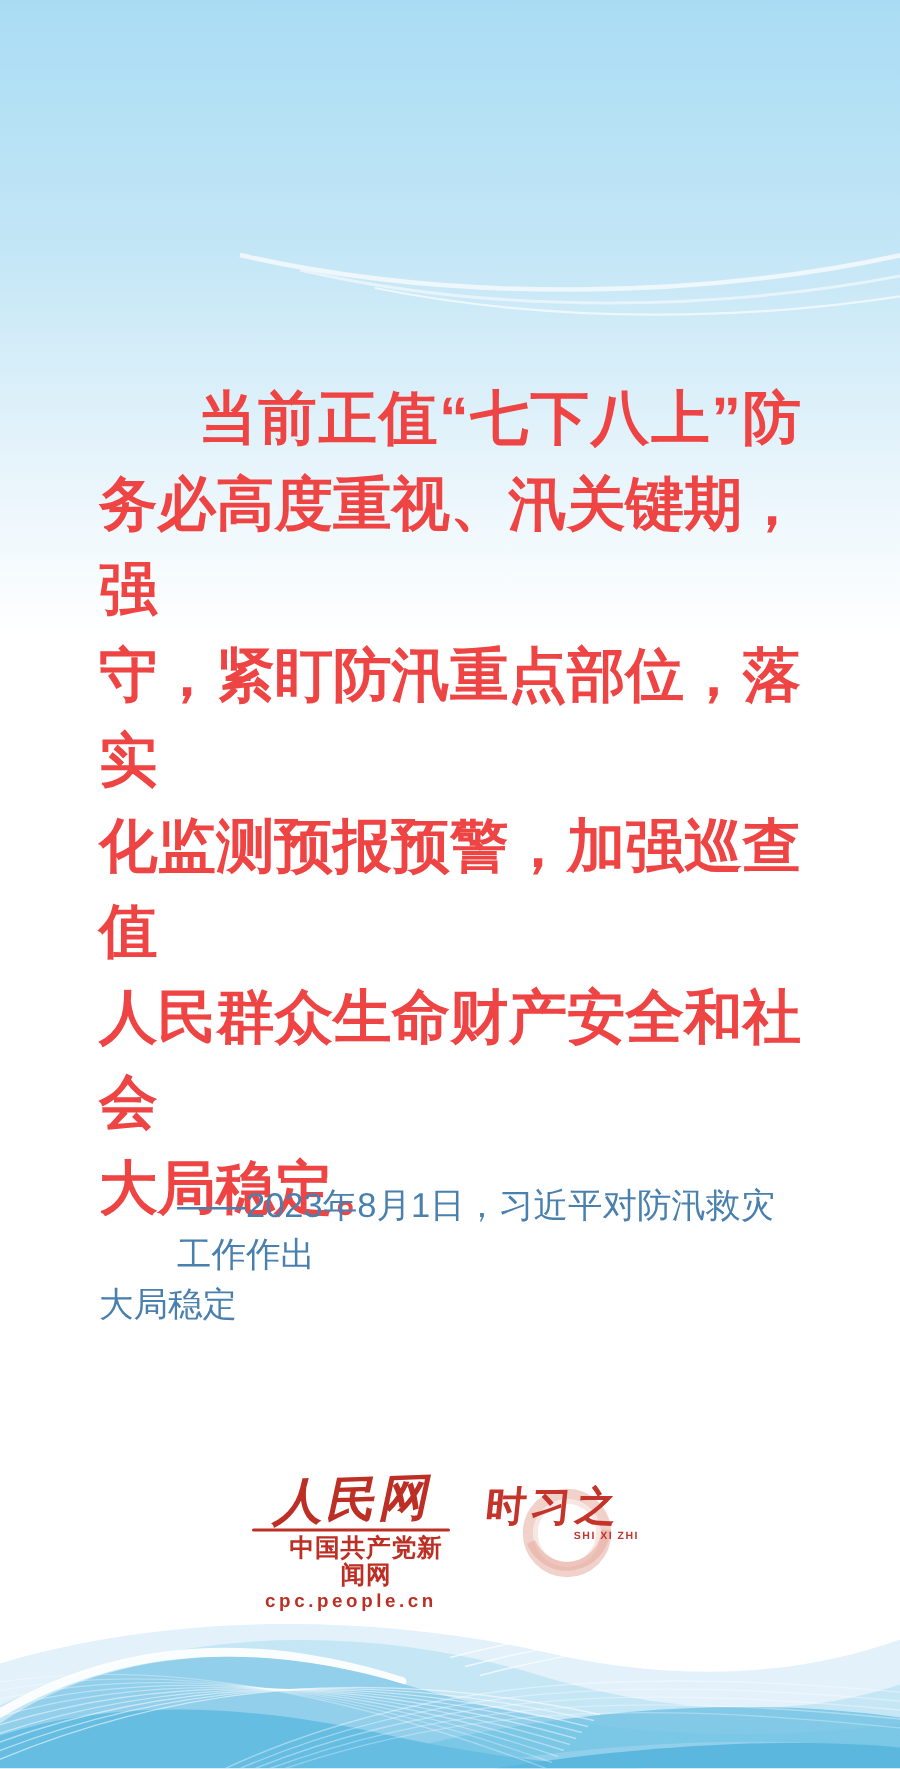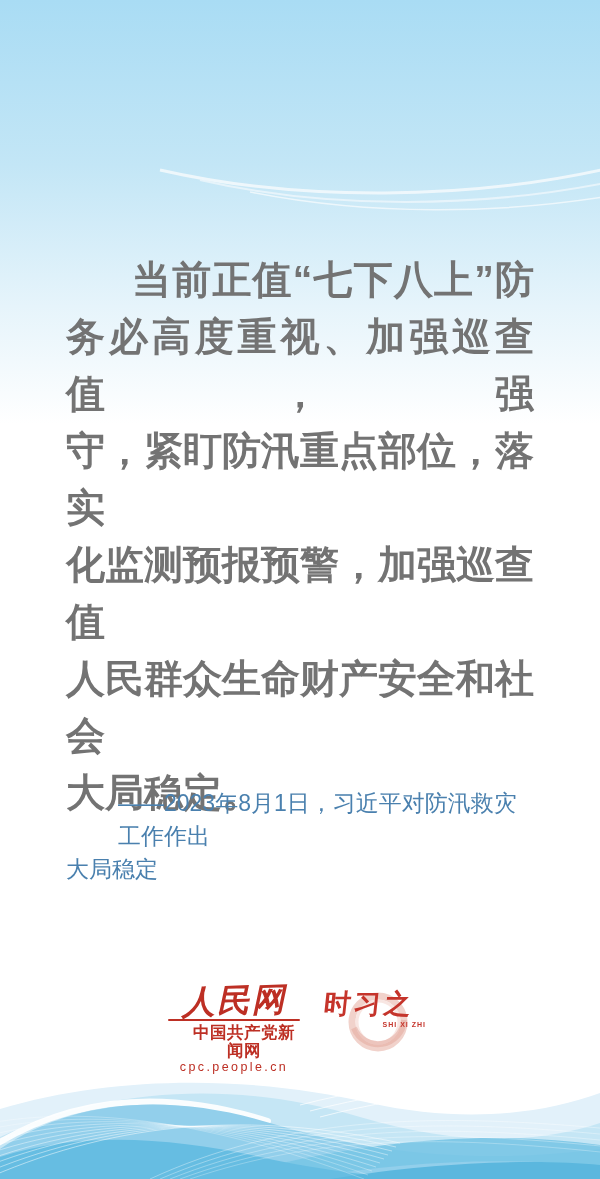--- a/index.html
+++ b/index.html
@@ -10,21 +10,21 @@
     background:linear-gradient(180deg,#a9dcf4 0%,#c3e6f6 14%,#e6f4fb 26%,#ffffff 36%,#ffffff 100%);
   }
   .poster{position:absolute;inset:0;}
 
   
   .top-decor{position:absolute;top:140px;left:0;width:600px;height:130px;pointer-events:none;}
 
   
   .quote{
     position:absolute;left:66px;top:251px;width:468px;
-    color:#737373;font-weight:bold;font-size:39px;line-height:57px;
+    color:#ef4444;font-weight:bold;font-size:39px;line-height:57px;
     letter-spacing:0px;
   }
   .quote .line{white-space:nowrap;}
   .quote .line.j{white-space:normal;text-align:justify;text-align-last:justify;}
   .quote .line.indent{padding-left:66px;box-sizing:border-box;}
 
   
   .attribution{
     position:absolute;left:66px;top:787px;width:468px;
     color:#4a80ae;font-size:23px;line-height:33px;font-weight:500;
@@ -37,21 +37,21 @@
     display:flex;justify-content:center;align-items:flex-start;gap:24px;
   }
   .people-logo{width:132px;text-align:center;color:#bd2f24;}
   .people-script{
     font-size:33px;font-weight:bold;font-style:italic;
     transform:rotate(-2deg);line-height:34px;letter-spacing:2px;
     font-family:"Liberation Serif","DejaVu Serif",serif;
   }
   .people-rule{height:2px;background:#bd2f24;margin:1px 0 2px 0;border-radius:1px;}
   .people-site{font-size:16.5px;font-weight:bold;letter-spacing:0.5px;line-height:18px;margin-left:20px;}
-  .people-domain{font-size:12.5px;font-weight:normal;letter-spacing:2.4px;line-height:15px;margin-top:1px;}
+  .people-domain{font-size:12.5px;font-weight:bold;letter-spacing:2.4px;line-height:15px;margin-top:1px;}
 
   .sxz-logo{position:relative;width:108px;height:76px;}
   .sxz-ring{position:absolute;left:18px;top:4px;}
   .sxz-title{
     position:absolute;left:0;top:6px;width:100%;
     color:#c5342b;font-size:27px;font-weight:bold;letter-spacing:3px;
     transform:skewX(-6deg);line-height:28px;white-space:nowrap;
   }
   .sxz-sub{
     position:absolute;right:6px;top:37px;
@@ -67,21 +67,21 @@
 <div class="poster">
 
   <svg class="top-decor" viewBox="0 0 600 130" preserveAspectRatio="none">
     <path d="M160,30 C300,62 470,60 610,28" fill="none" stroke="#f2f8fc" stroke-width="3" opacity="0.9"></path>
     <path d="M200,40 C330,70 480,68 610,42" fill="none" stroke="#eef6fb" stroke-width="2" opacity="0.8"></path>
     <path d="M250,52 C370,76 500,74 610,56" fill="none" stroke="#f5fafd" stroke-width="1.5" opacity="0.8"></path>
   </svg>
 
   <div class="quote">
     <div class="line j indent">当前正值“七下八上”防</div>
-    <div class="line j">务必高度重视、加强巡查值，强</div>
+    <div class="line j">务必高度重视、汛关键期，强</div>
     <div class="line j">守，紧盯防汛重点部位，落实</div>
     <div class="line j">化监测预报预警，加强巡查值</div>
     <div class="line j">人民群众生命财产安全和社会</div>
     <div class="line">大局稳定。</div>
   </div>
 
   <div class="attribution">
     <div class="attr-line attr-indent">——2023年8月1日，习近平对防汛救灾工作作出</div>
     <div class="attr-line">大局稳定</div>
   </div>

